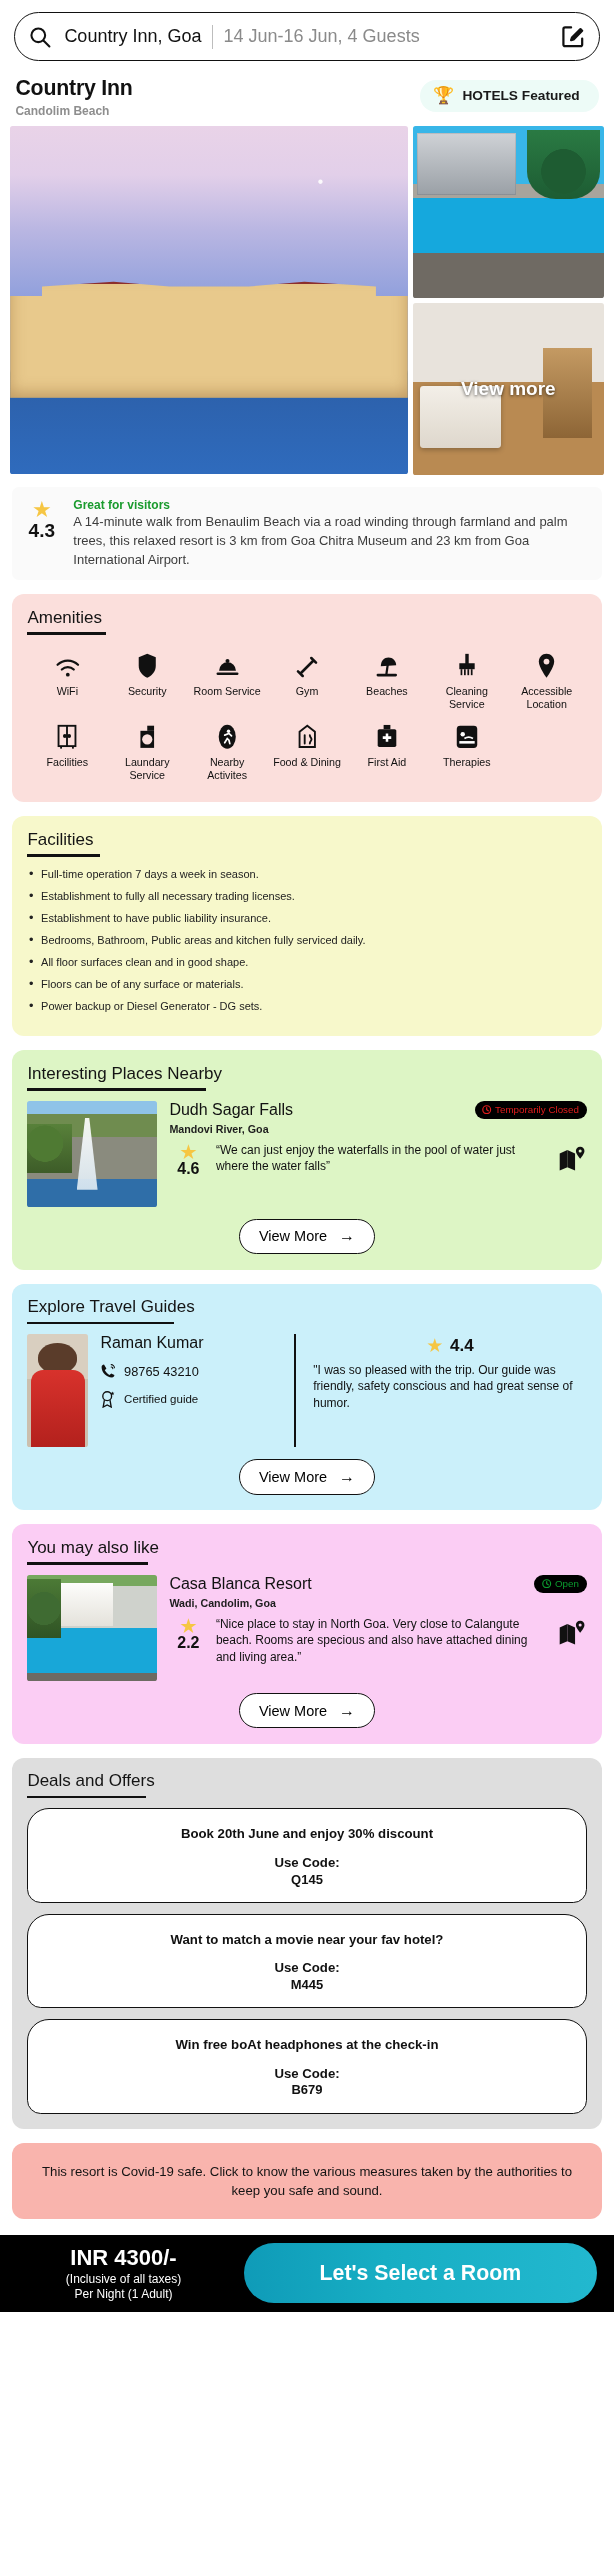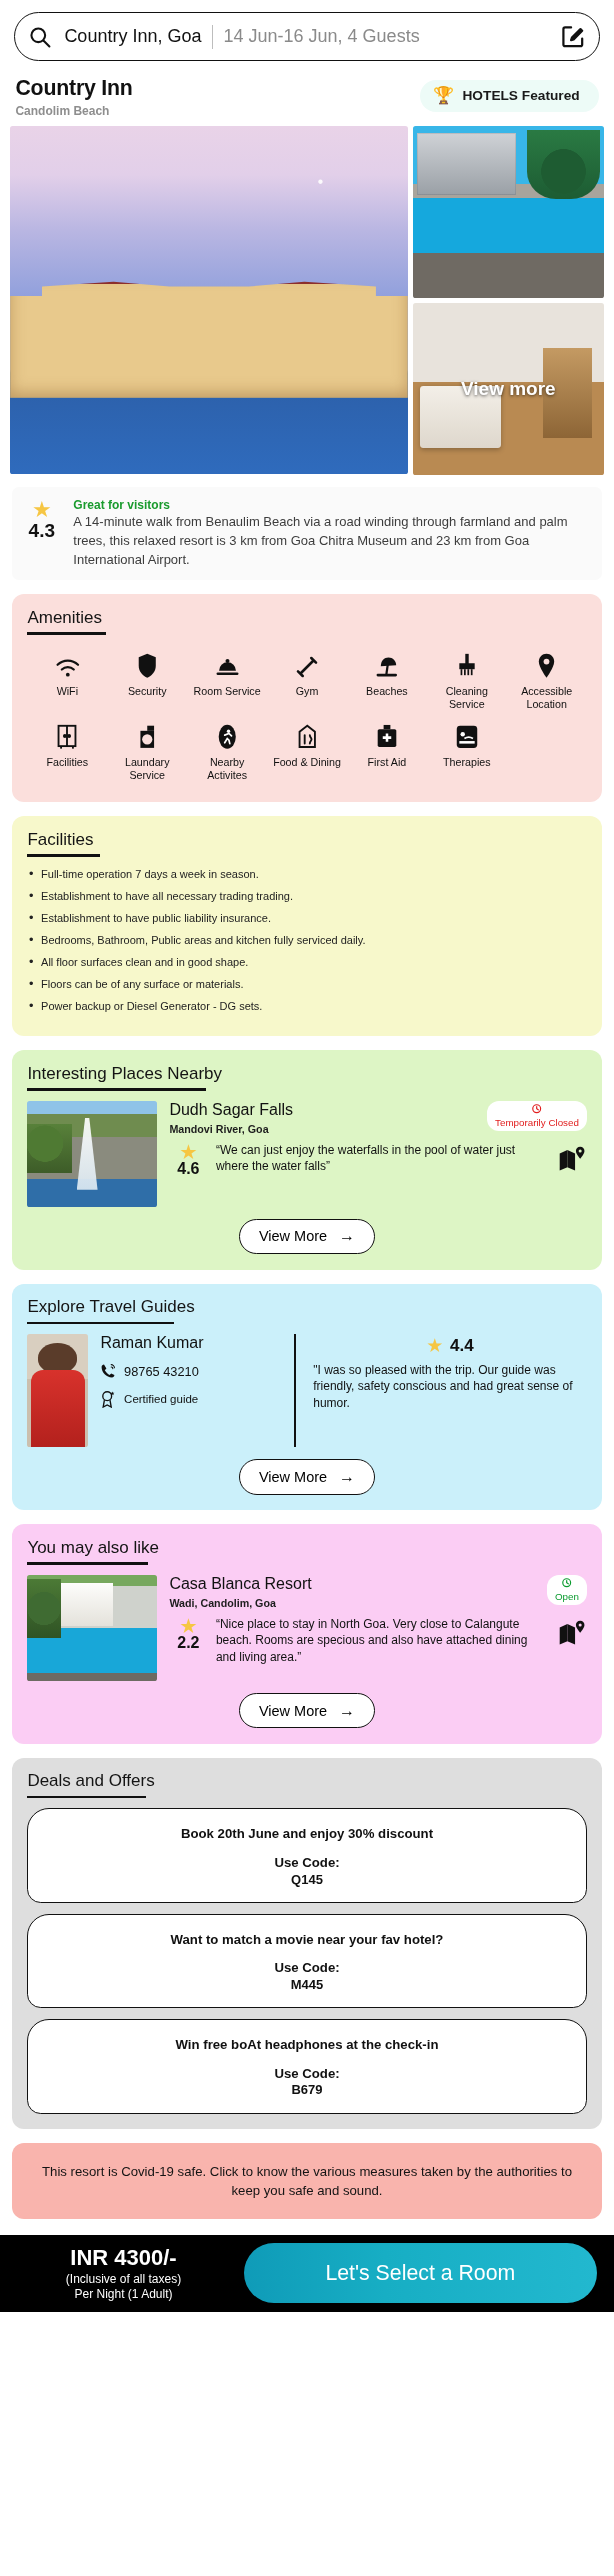--- a/index.html
+++ b/index.html
@@ -143,22 +143,22 @@
   .fac-list li::before { content: "\2022"; position: absolute; left: 1.7px; top: -0.9px; font-size: 12.8px; }
 
   
   .entity-row { display: flex; gap: 12px; }
   .entity-thumb { width: 130px; height: 106px; flex: 0 0 130px; border-radius: 2.6px; overflow: hidden; }
   .entity-body { flex: 1 1 auto; position: relative; }
   .entity-head { display: flex; align-items: flex-start; justify-content: space-between; }
   .entity-name { font-size: 16px; color: #111; }
   .entity-loc { font-size: 10.7px; font-weight: bold; color: #1d1d1d; margin-top: 4.3px; }
   .status-pill {
-    background: #ffffff; border-radius: 12px; padding: 3.4px 7.7px;
-    font-size: 9.8px; display: inline-flex; align-items: center; gap: 3.4px; white-space: nowrap; flex-direction: column;
+    background: #000000; border-radius: 12px; padding: 3.4px 7.7px;
+    font-size: 9.8px; display: inline-flex; align-items: center; gap: 3.4px; white-space: nowrap;
   }
   .status-closed { color: #e11d1d; }
   .status-open { color: #0b9b2f; }
   .entity-bottom { display: flex; align-items: flex-start; gap: 8.5px; margin-top: 6.8px; }
   .ent-rating { width: 38px; flex: 0 0 38px; text-align: center; }
   .ent-rating .star { display: block; color: #f6c643; font-size: 20.5px; line-height: 1; }
   .ent-rating .num { display: block; font-size: 16px; font-weight: bold; margin-top: -2.6px; }
   .ent-quote { font-size: 12px; line-height: 1.38; color: #111; flex: 1 1 auto; }
   .map-icon { width: 29px; flex: 0 0 29px; padding-top: 3.4px; }
   .btn-row { display: flex; justify-content: center; margin-top: 12px; }
@@ -202,21 +202,21 @@
   .bottombar {
     background: #000; height: 77px; margin-top: 15.4px;
     display: flex; align-items: center; padding: 0 17px; gap: 13.7px;
   }
   .price-block { color: #fff; width: 213px; flex: 0 0 213px; text-align: center; }
   .price-main { font-size: 22px; font-weight: bold; }
   .price-sub { font-size: 12px; margin-top: 0.9px; }
   .btn-select {
     flex: 1 1 auto; height: 60px; border-radius: 31px;
     background: linear-gradient(90deg,#0f9bb8 0%, #17aec4 40%, #22b8cf 100%);
-    color: #fff; font-size: 21.3px; font-weight: normal;
+    color: #fff; font-size: 21.3px; font-weight: bold;
     display: flex; align-items: center; justify-content: center; cursor: pointer;
     border: none;
   }
 </style>
 </head>
 <body>
 
 <div class="searchbar-wrap">
   <div class="searchbar">
     <span class="search-icon">
@@ -417,21 +417,21 @@
       <div class="amen-item"></div>
     </div>
   </div>
 </div>
 
 <div class="card card-facilities">
   <div class="sec-title">Facilities</div>
   <div class="sec-underline w-facilities"></div>
   <ul class="fac-list">
     <li>Full-time operation 7 days a week in season.</li>
-    <li>Establishment to have all necessary trading trading.</li>
+    <li>Establishment to fully all necessary trading licenses.</li>
     <li>Establishment to have public liability insurance.</li>
     <li>Bedrooms, Bathroom, Public areas and kitchen fully serviced daily.</li>
     <li>All floor surfaces clean and in good shape.</li>
     <li>Floors can be of any surface or materials.</li>
     <li>Power backup or Diesel Generator - DG sets.</li>
   </ul>
 </div>
 
 <div class="card card-places">
   <div class="sec-title">Interesting Places Nearby</div>

